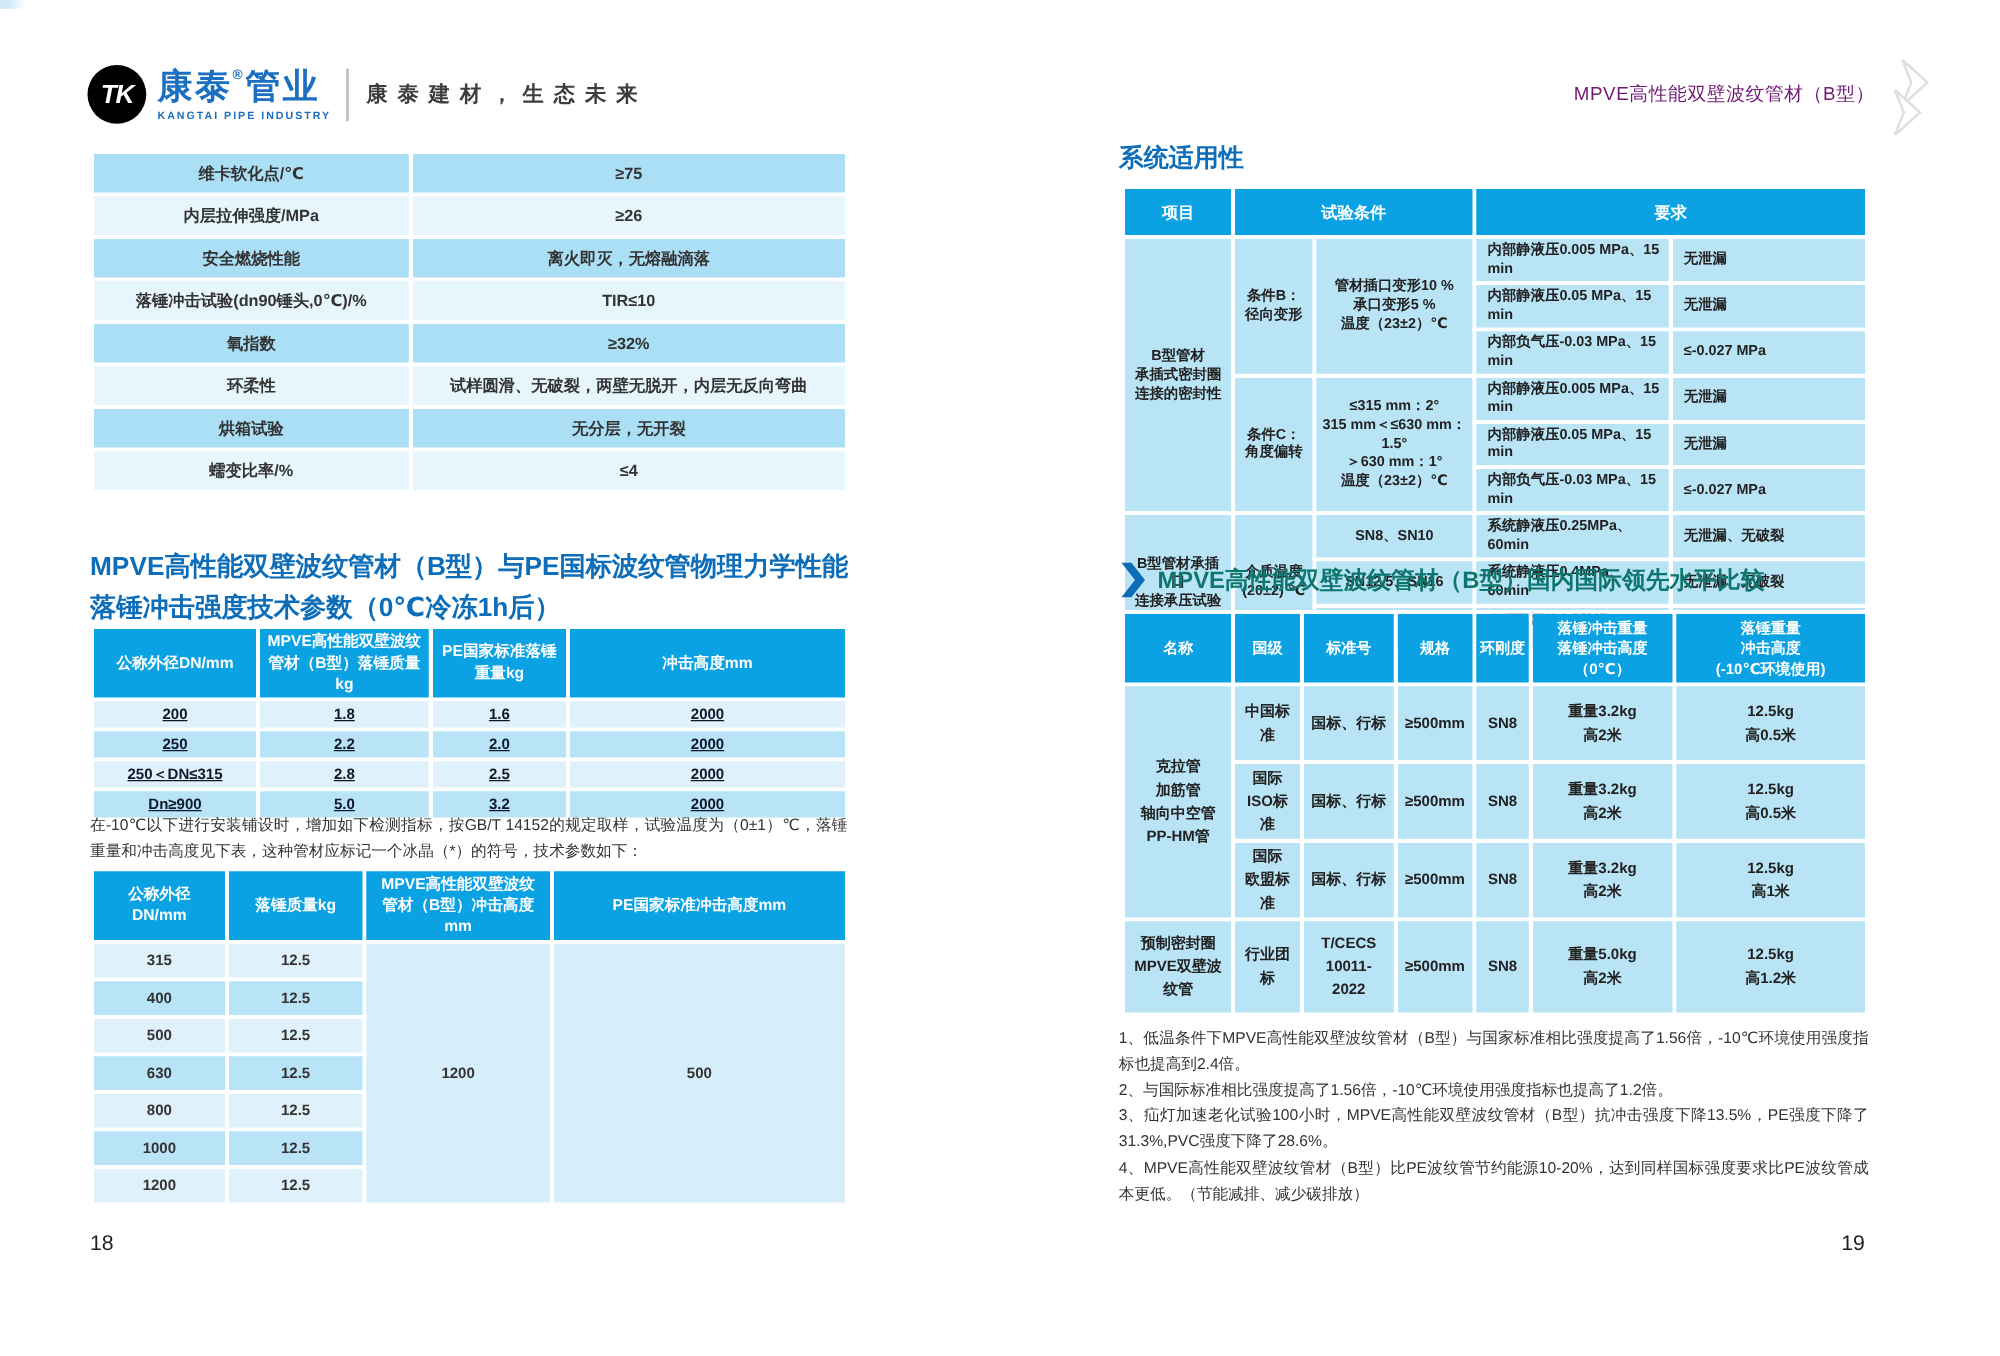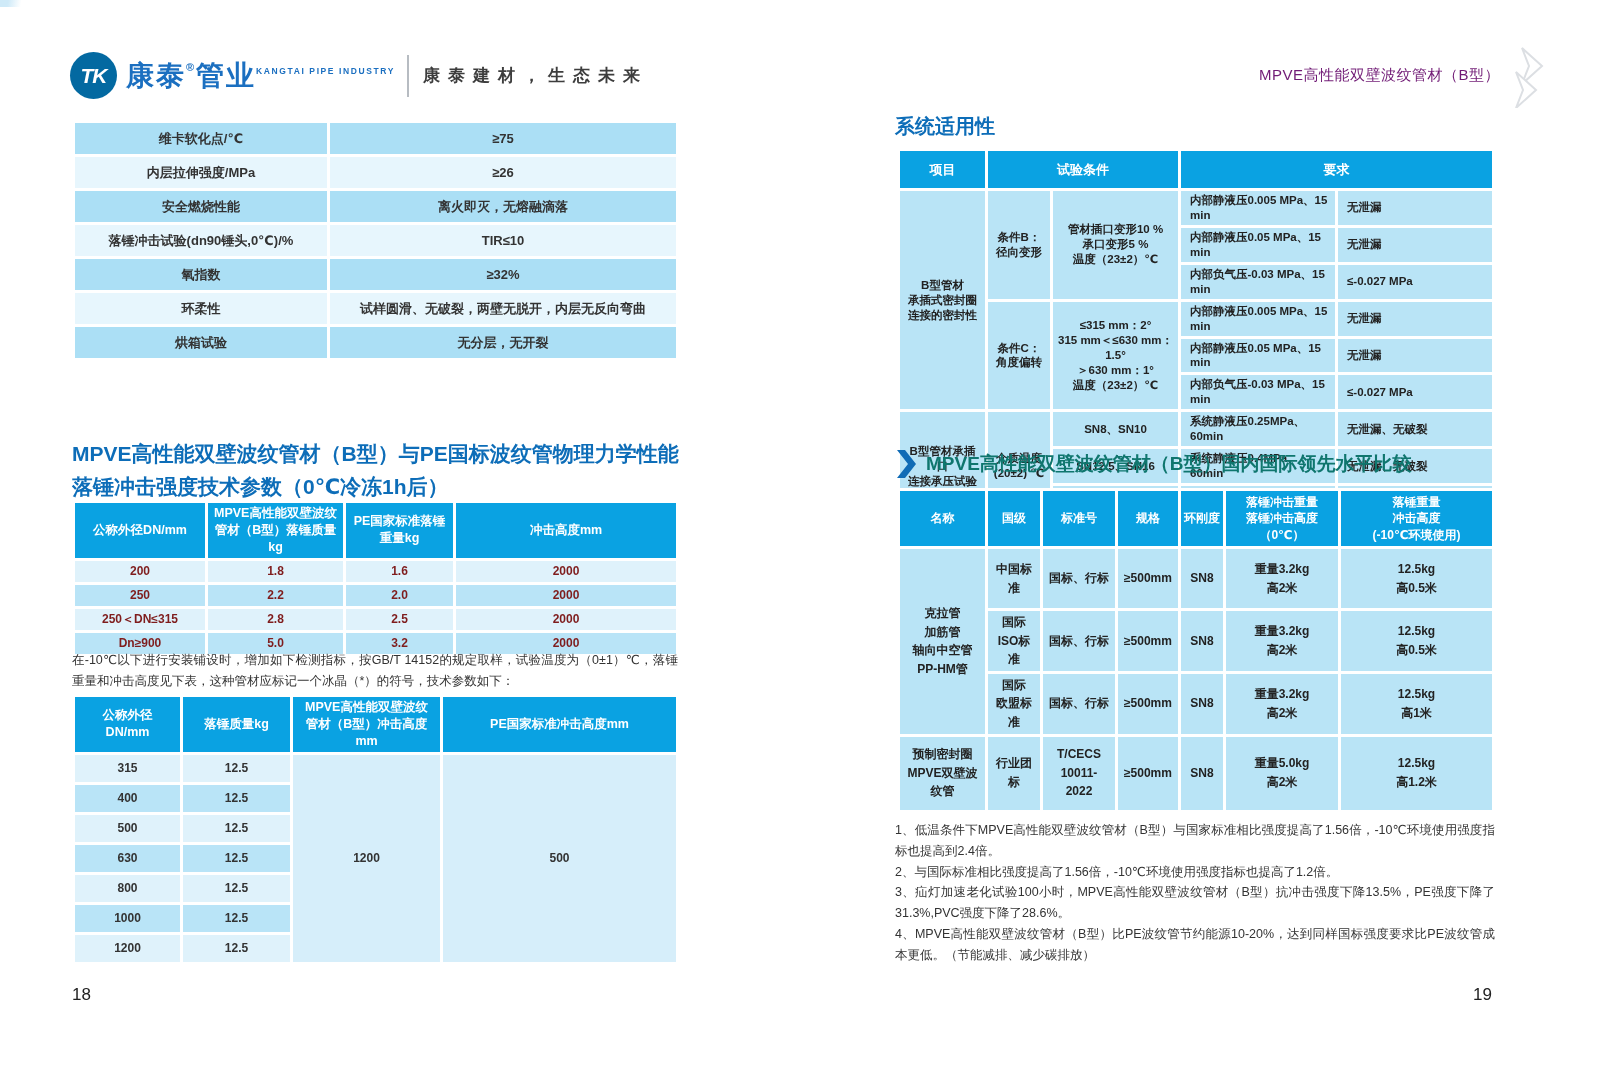--- a/index.html
+++ b/index.html
@@ -2,24 +2,24 @@
 <html><head>
 <meta charset="utf-8">
 <style>
   html,body{margin:0;padding:0;background:#fff;}
   .sheet{position:relative;width:1600px;height:1085px;background:#ffffff;overflow:hidden;
          font-family:"Liberation Sans","DejaVu Sans",sans-serif;color:#2b2b2b;}
   .pre{white-space:pre-line;}
 
   
   .logo-row{position:absolute;left:70px;top:52px;display:flex;align-items:center;}
-  .logo-circle{width:47px;height:47px;border-radius:50%;background:#0369a1;color:#fff;
+  .logo-circle{width:47px;height:47px;border-radius:50%;background:#000000;color:#fff;
                display:flex;align-items:center;justify-content:center;
                font-style:italic;font-weight:bold;font-size:21px;letter-spacing:-1px;}
-  .brand-block{margin-left:9px;display:flex;flex-direction:row;}
+  .brand-block{margin-left:9px;display:flex;flex-direction:column;}
   .brand-cn{font-size:28px;font-weight:bold;color:#1b6fc0;letter-spacing:2px;line-height:1;}
   .brand-cn sup{font-size:11px;vertical-align:top;}
   .brand-en{font-size:8.5px;font-weight:bold;color:#1b6fc0;letter-spacing:1.6px;margin-top:4px;}
   .logo-divider{width:2px;height:42px;background:#b7bcc2;margin:0 14px 0 12px;}
   .tagline{font-size:17px;font-weight:bold;color:#3d3d3d;letter-spacing:8px;}
   .doc-title{position:absolute;top:66px;right:100px;font-size:15px;color:#701a75;letter-spacing:0.5px;}
   .corner-deco{position:absolute;top:46px;right:48px;}
   .corner-sliver{position:absolute;left:0;top:0;width:26px;height:7px;
                  background:linear-gradient(100deg,#cfeaf8 30%,rgba(255,255,255,0) 80%);}
 
@@ -32,21 +32,21 @@
   
   .props{position:absolute;left:72px;top:120px;width:604px;}
   .props td{height:34px;font-size:13px;font-weight:600;color:#333;}
   .rd{background:#abdff5;} .rl{background:#e7f6fd;}
 
   .sec-title{position:absolute;left:72px;top:438px;width:620px;font-size:21px;font-weight:800;
              color:#0d6db8;line-height:1.55;}
 
   .impact{position:absolute;left:72px;top:500px;width:604px;}
   .impact th{height:44px;font-size:12.5px;line-height:1.35;}
-  .impact td{height:24px;font-size:12px;font-weight:600;color:#7f1d1d;}
+  .impact td{height:24px;font-size:12px;font-weight:600;color:#0f172a;text-decoration:underline;}
   .cl{background:#dff2fb;} .cd{background:#b9e4f7;}
 
   .note{position:absolute;left:72px;top:650px;width:606px;font-size:12.5px;font-weight:500;
         color:#333;line-height:1.65;text-align:justify;}
 
   .freeze{position:absolute;left:72px;top:694px;width:604px;}
   .freeze th{height:46px;font-size:12.5px;line-height:1.35;}
   .freeze td{height:30px;font-size:12px;font-weight:600;color:#333;}
   .merged{background:#d6eefa;}
 
@@ -127,20 +127,24 @@
           <td class="rd">氧指数</td>
           <td class="rd">≥32%</td>
         </tr>
       <tr>
           <td class="rl">环柔性</td>
           <td class="rl">试样圆滑、无破裂，两壁无脱开，内层无反向弯曲</td>
         </tr>
       <tr>
           <td class="rd">烘箱试验</td>
           <td class="rd">无分层，无开裂</td>
+        </tr>
+      <tr>
+          <td class="rl">蠕变比率/%</td>
+          <td class="rl">≤4</td>
         </tr>
     </tbody>
   </table>
 
   <div class="sec-title pre">MPVE高性能双壁波纹管材（B型）与PE国标波纹管物理力学性能
 落锤冲击强度技术参数（0℃冷冻1h后）</div>
 
   <table class="t blue-head impact">
     <colgroup>
         <col style="width:133px">

